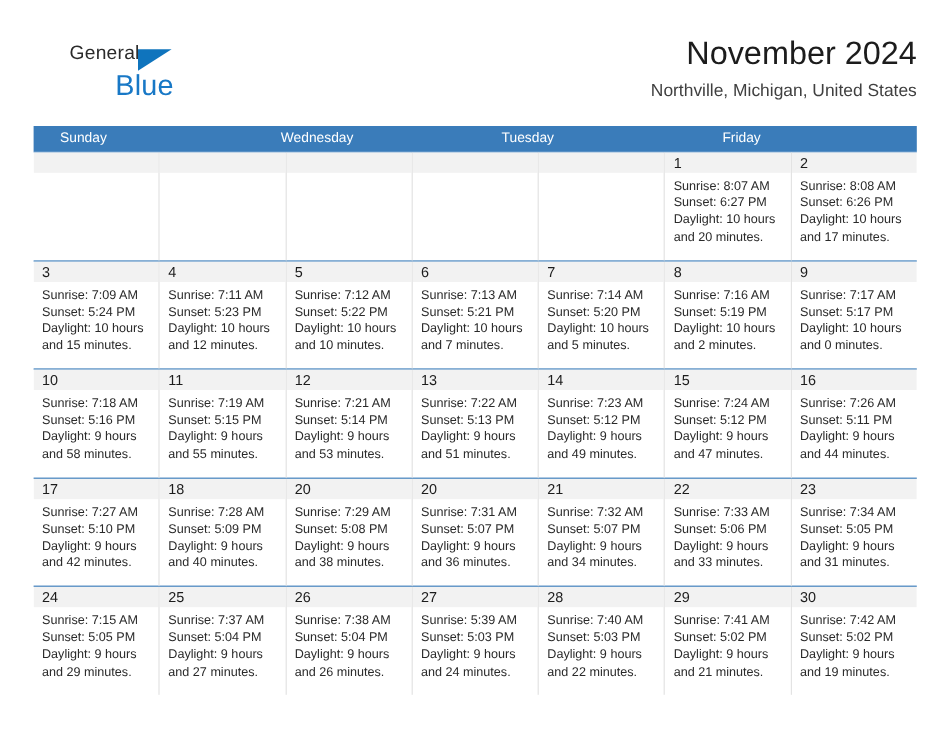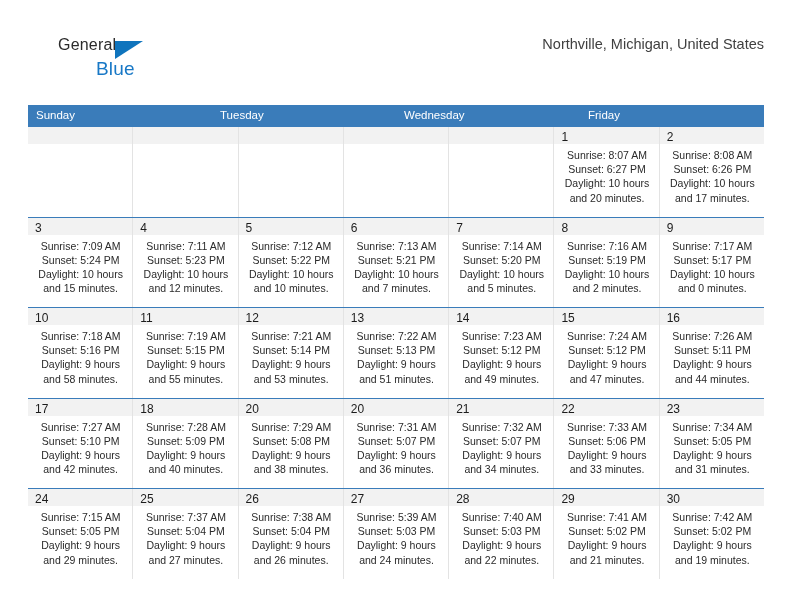--- a/index.html
+++ b/index.html
@@ -52,21 +52,21 @@
     top: 5px;
     width: 0;
     height: 0;
     border-left: 28px solid #0f74bd;
     border-bottom: 18px solid transparent;
   }
   .logo-blue {
     position: absolute;
     left: 62px;
     top: 22px;
-    font-size: 19px;
+    font-size: 24px;
     letter-spacing: .2px;
     color: #1878c6;
   }
 
   .title-wrap {
     position: absolute;
     right: 0;
     top: 0;
     text-align: right;
   }
@@ -95,21 +95,21 @@
   .weekdays {
     display: flex;
     background: #3a7cba;
     height: 21px;
   }
   .weekday {
     flex: 1 1 0;
     color: #ffffff;
     font-size: 11.5px;
     line-height: 21px;
-    padding-left: 8px;
+    padding-left: 22px;
     box-sizing: border-box;
     white-space: nowrap;
   }
   .week {
     display: flex;
     height: 89.5px;
     border-top: 1.4px solid #3a7cba;
   }
   .week:first-of-type {
     border-top: none;
@@ -136,51 +136,51 @@
     color: #1c1c1c;
   }
   .cell.empty .daynum-band {
     background: #f2f2f2;
   }
   .details {
     padding: 4px 6px 0 7px;
     font-size: 10.5px;
     line-height: 14.2px;
     color: #2a2a2a;
-    text-align: center;
   }
   .details div {
     white-space: nowrap;
   }
 </style>
 </head>
 <body>
 
 <div class="page">
 
   <div class="top">
 
     <div class="logo">
       <span class="logo-general">General</span>
       <span class="logo-tri"></span>
       <span class="logo-blue">Blue</span>
     </div>
 
     <div class="title-wrap">
+      <div class="cal-title">November 2024</div>
       <div class="cal-subtitle">Northville, Michigan, United States</div>
     </div>
 
   </div>
 
   <div class="calendar">
 
     <div class="weekdays">
       <div class="weekday">Sunday</div>
+      <div class="weekday">Wednesday</div>
       <div class="weekday">Tuesday</div>
-      <div class="weekday">Wednesday</div>
       <div class="weekday">Friday</div>
     </div>
 
     <div class="week">
       <div class="cell empty">
         <div class="daynum-band"><span class="daynum"></span></div>
         <div class="details">
           <div></div>
           <div></div>
           <div></div>

